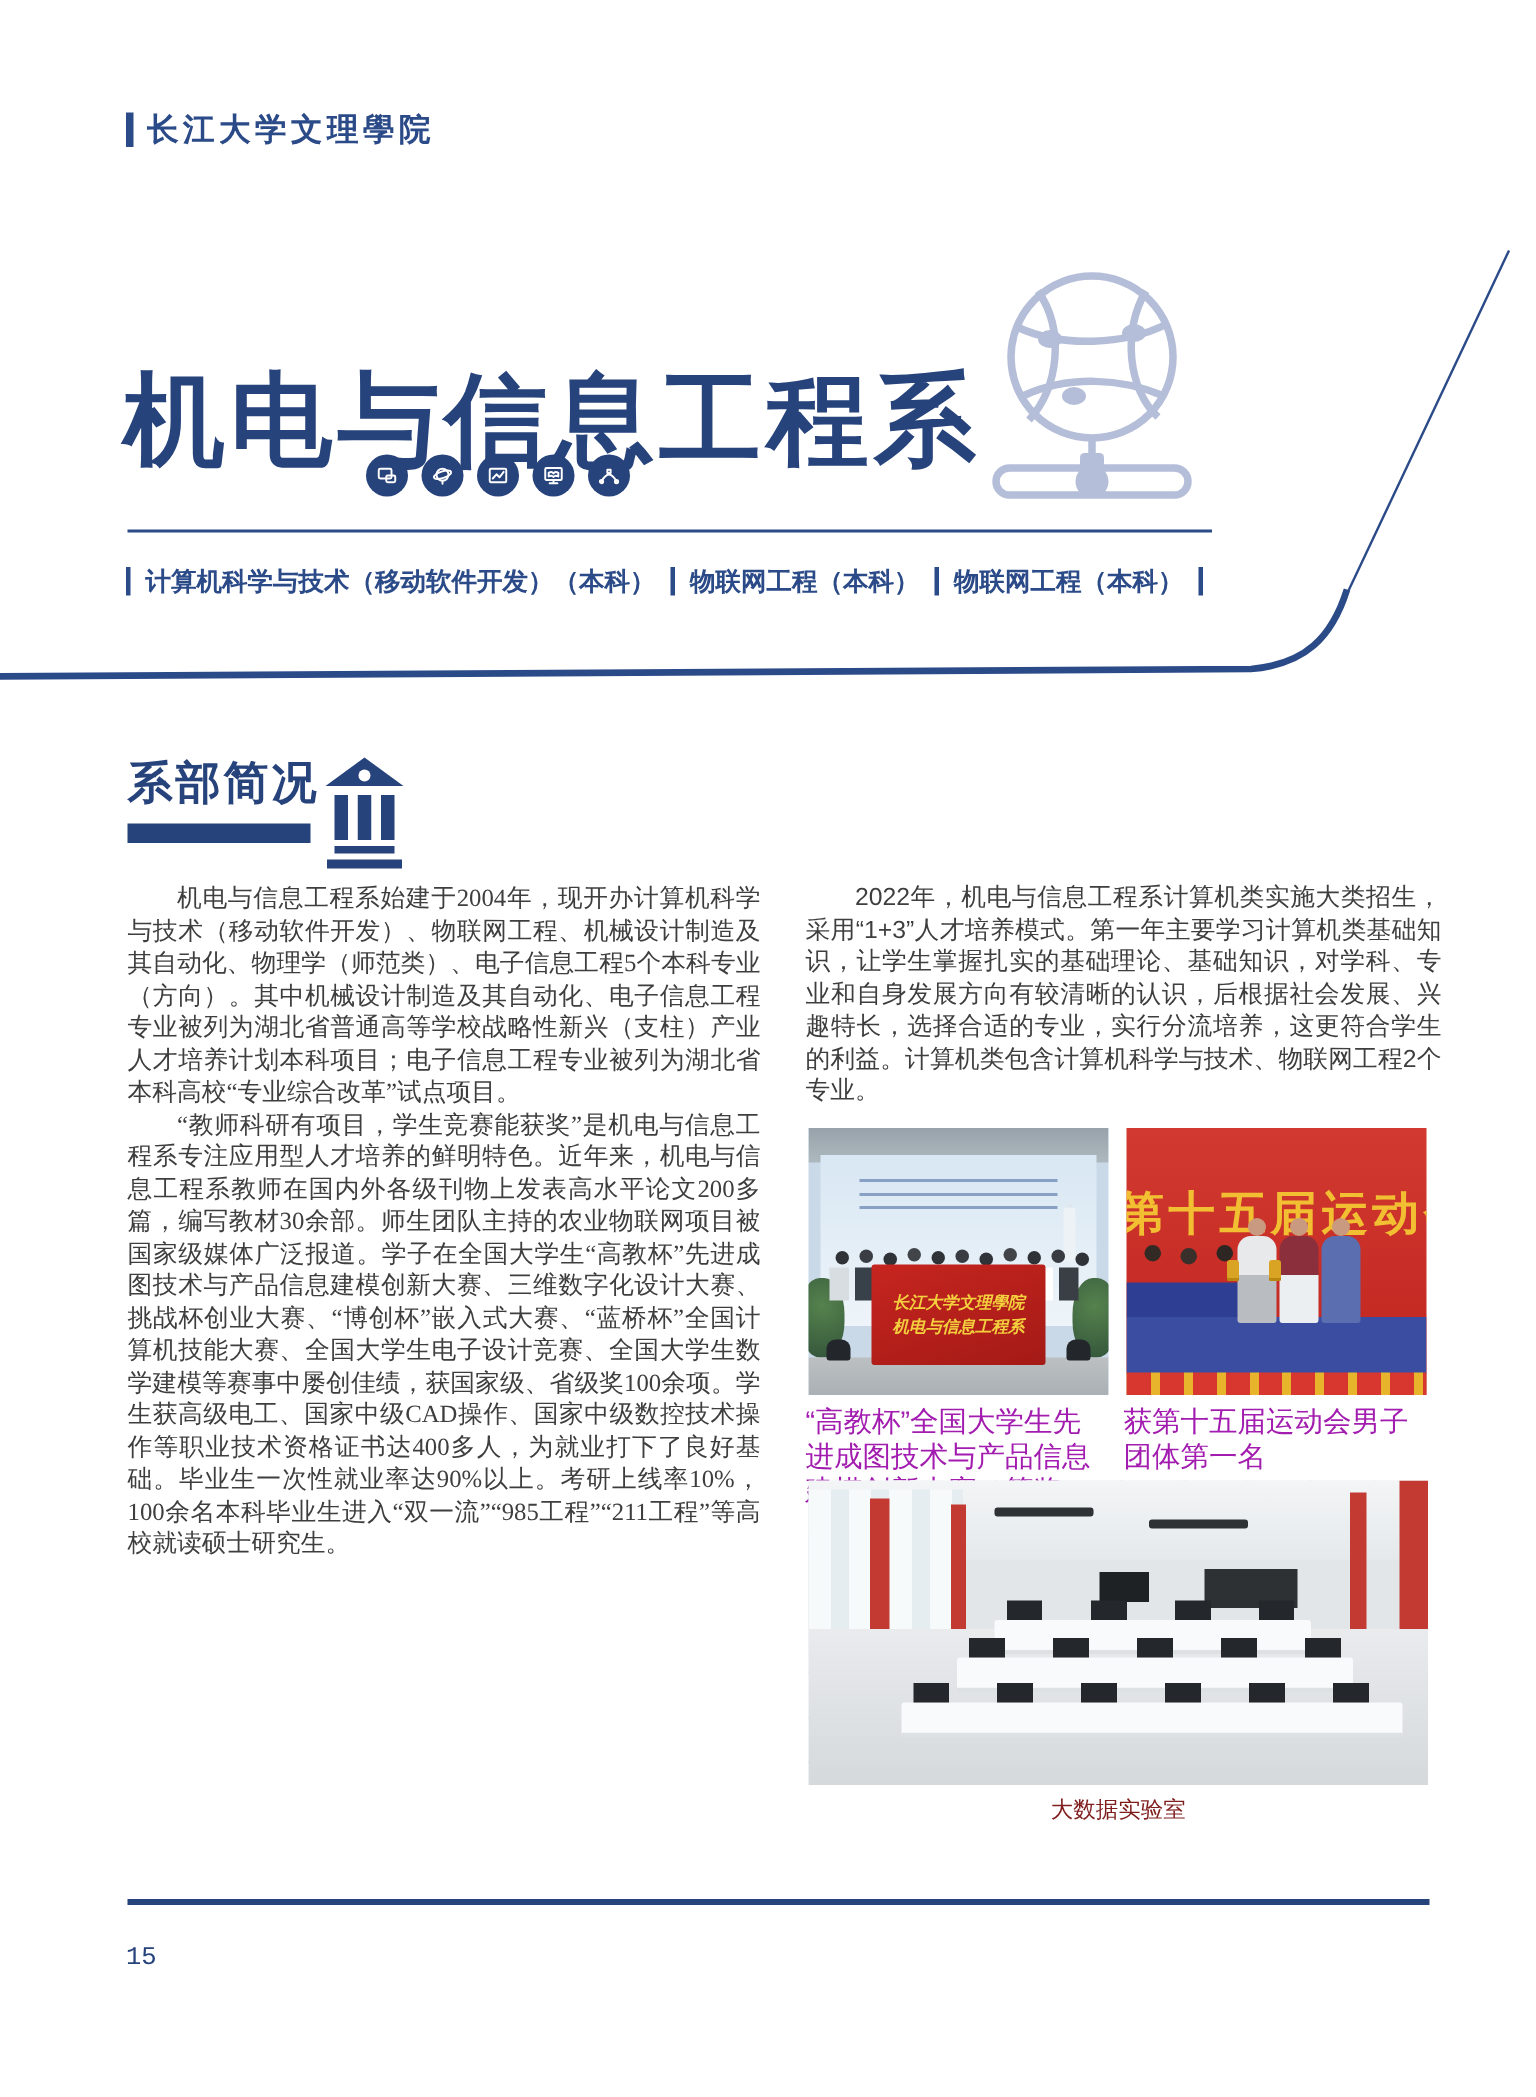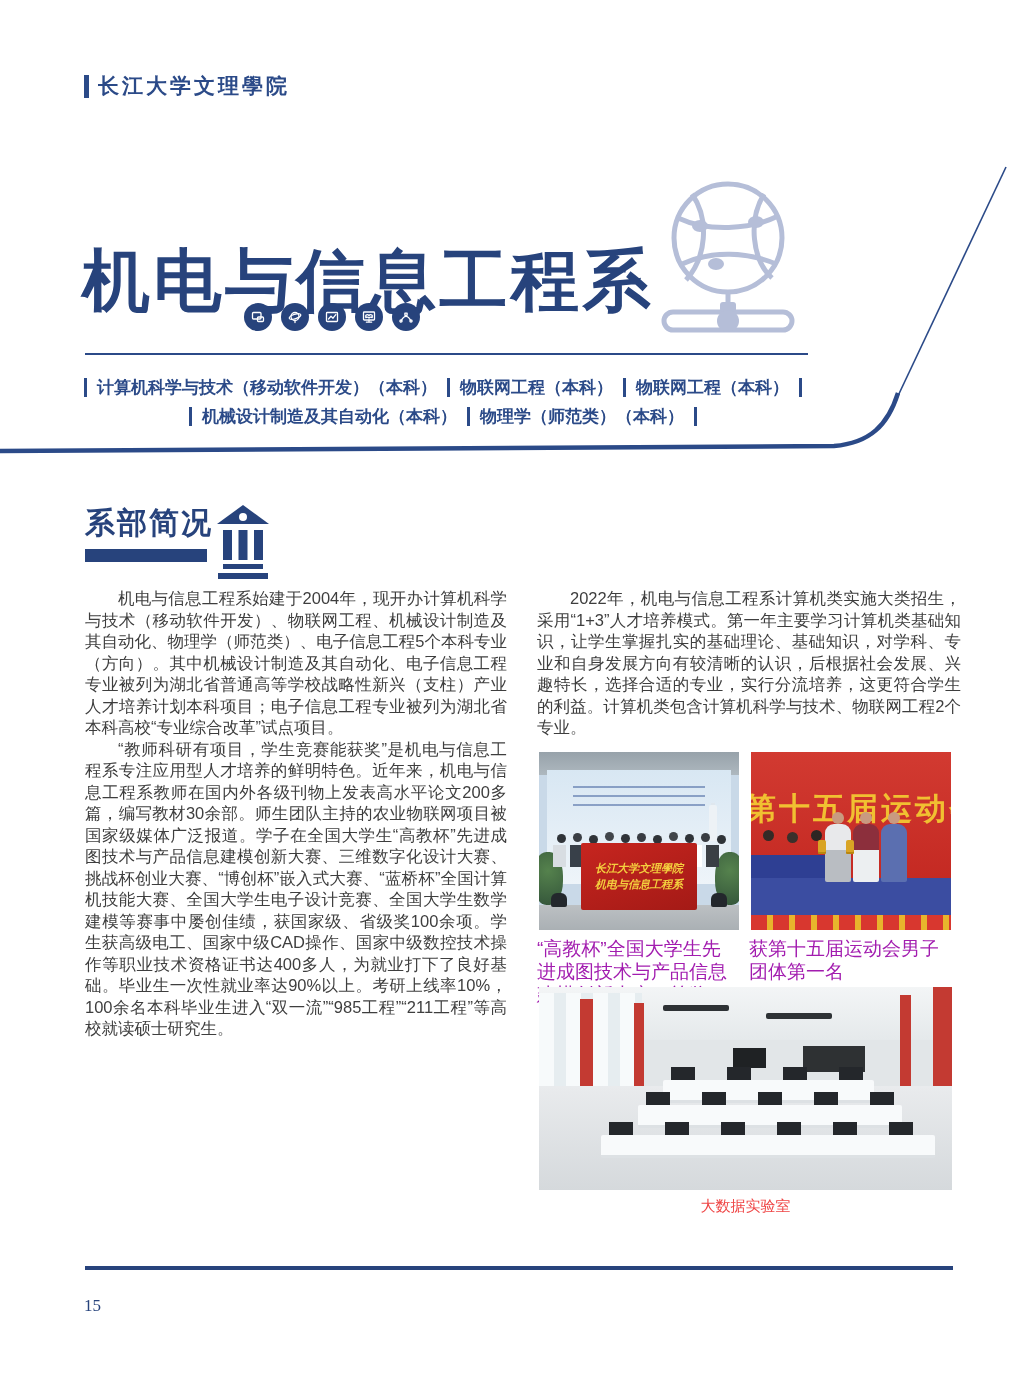--- a/index.html
+++ b/index.html
@@ -28,34 +28,34 @@
   .prog-item{border-left:3px solid #2b4a88;padding:0 10px;line-height:19px;white-space:nowrap;}
   .prog-end{width:0;height:19px;border-left:3px solid #2b4a88;}
 
   
   .section-head{position:absolute;left:85px;top:506px;}
   .section-title{font-size:30px;font-weight:800;color:#27437c;letter-spacing:2px;line-height:1.1;}
   .section-bar{width:122px;height:13px;background:#27437c;margin-top:10px;}
   .bank-icon{position:absolute;left:216px;top:504px;}
 
   
-  .col-left{position:absolute;left:85px;top:588px;width:422px;}
+  .col-left{position:absolute;left:85px;top:588px;width:422px;font-family:Liberation Serif, serif;}
   .col-right-text{position:absolute;left:537px;top:588px;width:424px;}
   .body-par{font-size:16.5px;line-height:21.5px;color:#3e3e3e;text-align:justify;
             text-indent:2em;margin:0;}
 
   
   .photo-row{position:absolute;left:539px;top:752px;display:flex;gap:12px;}
   .photo{width:200px;height:178px;position:relative;overflow:hidden;}
   .caption-row{position:absolute;left:537px;top:937px;display:flex;gap:10px;}
   .caption{width:202px;font-size:19px;line-height:23px;color:#a21caf;}
   .photo-lab{position:absolute;left:539px;top:987px;width:413px;height:203px;
              background:#eceff1;overflow:hidden;}
   .caption-lab{position:absolute;left:539px;top:1197px;width:413px;text-align:center;
-               font-size:15px;color:#ef4444;}
+               font-size:15px;color:#7f1d1d;}
 
   
   .photo-award{background:#c9d9e8;}
   .pa-top{position:absolute;top:0;left:0;width:100%;height:13%;
           background:linear-gradient(#97a2aa,#aeb8bf);}
   .pa-board{position:absolute;left:4%;top:10%;right:4%;height:64%;
             background:linear-gradient(#d8e7f3,#eef4f9);}
   .pa-board::before{content:"";position:absolute;left:14%;top:14%;width:72%;height:20%;
             background:repeating-linear-gradient(180deg,rgba(35,70,140,.45) 0 2px,transparent 2px 9px);}
   .pa-tower{position:absolute;right:11%;top:30%;width:8px;height:36px;background:#edf2f6;
@@ -113,21 +113,21 @@
      background:linear-gradient(#e9ebed,#d5d9dc),
        repeating-linear-gradient(90deg,transparent 0 46px,#c9ced2 46px 48px),
        repeating-linear-gradient(180deg,transparent 0 28px,#cdd2d5 28px 30px);}
   .pl-row{position:absolute;height:20px;background:#f8fafb;border-bottom:3px solid #dde1e4;
           border-radius:2px;z-index:2;}
   .pl-row::before{content:"";position:absolute;top:-13px;left:8px;right:8px;height:13px;
      background:repeating-linear-gradient(90deg,#24272b 0 24px,transparent 24px 56px);}
 
   
   .footer-rule{position:absolute;left:85px;top:1266px;width:868px;height:4px;background:#27437c;}
-  .page-num{position:absolute;left:84px;top:1296px;font-family:Liberation Serif, serif;
+  .page-num{position:absolute;left:84px;top:1296px;font-family:Liberation Mono, monospace;
             font-size:17px;color:#27437c;}
 
   svg.deco{position:absolute;left:0;top:0;pointer-events:none;}
 </style>
 </head>
 <body>
 
 <div class="page">
 
   <svg class="deco" width="1024" height="1398" viewBox="0 0 1024 1398">
@@ -201,25 +201,20 @@
 
   <div class="title-rule"></div>
 
   <div class="programs">
     <div class="prog-line">
       <span class="prog-item">计算机科学与技术（移动软件开发）（本科）</span>
       <span class="prog-item">物联网工程（本科）</span>
       <span class="prog-item">物联网工程（本科）</span>
       <span class="prog-end"></span>
     </div>
-    <div class="prog-line">
-      <span class="prog-item">机械设计制造及其自动化（本科）</span>
-      <span class="prog-item">物理学（师范类）（本科）</span>
-      <span class="prog-end"></span>
-    </div>
   </div>
 
   <div class="section-head">
     <div class="section-title">系部简况</div>
     <div class="section-bar"></div>
   </div>
   <svg class="bank-icon" width="54" height="76" viewBox="0 0 54 76">
     <g fill="#27437c">
       <polygon points="27,1 53,20 1,20"></polygon>
       <rect x="7" y="26" width="9" height="30"></rect>

